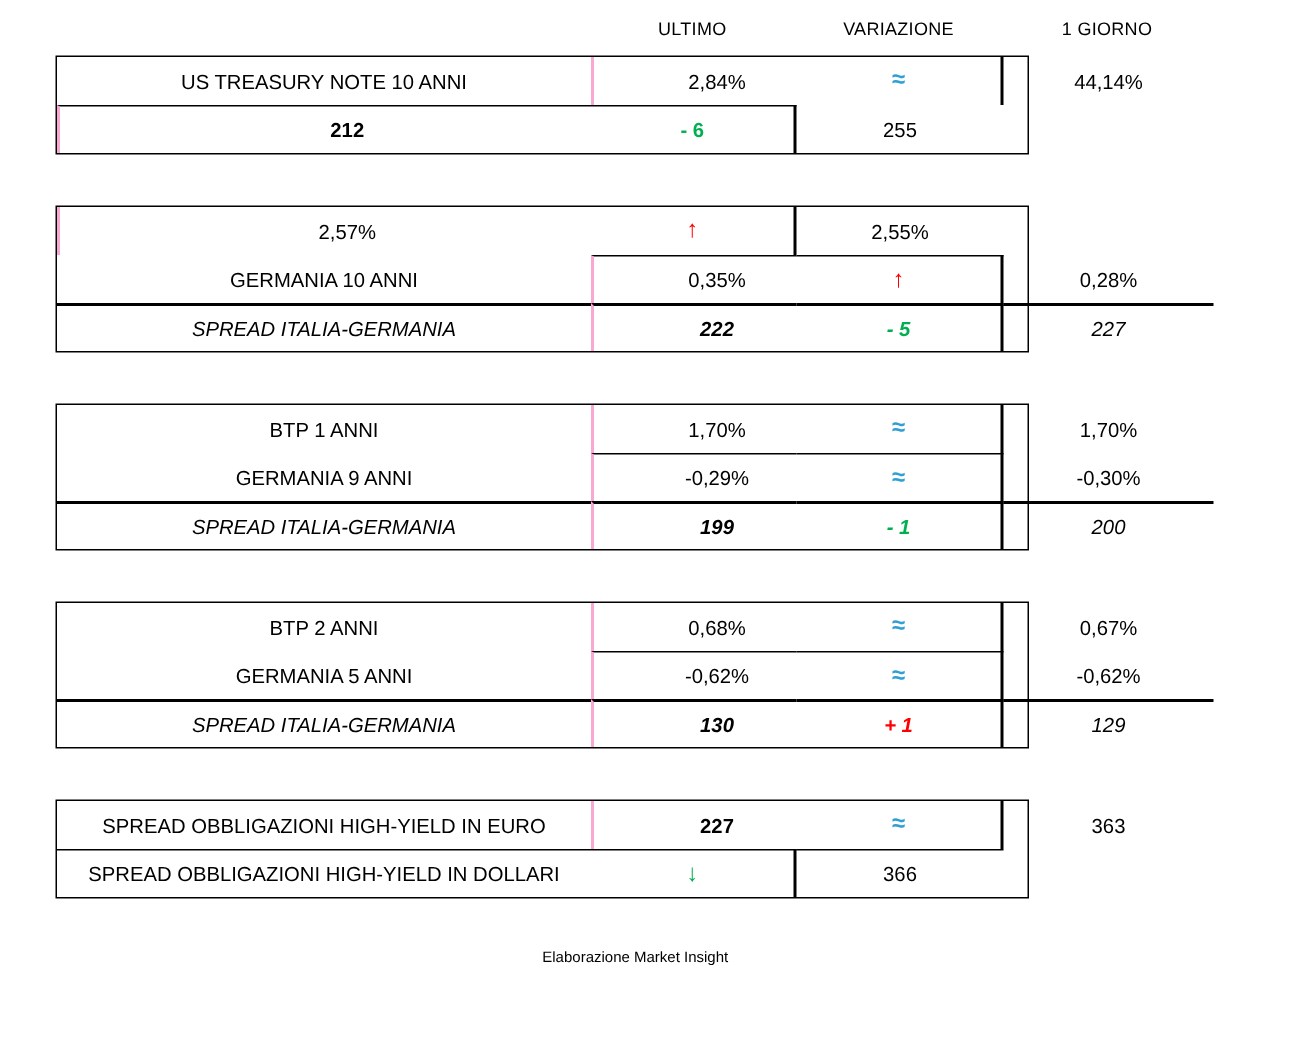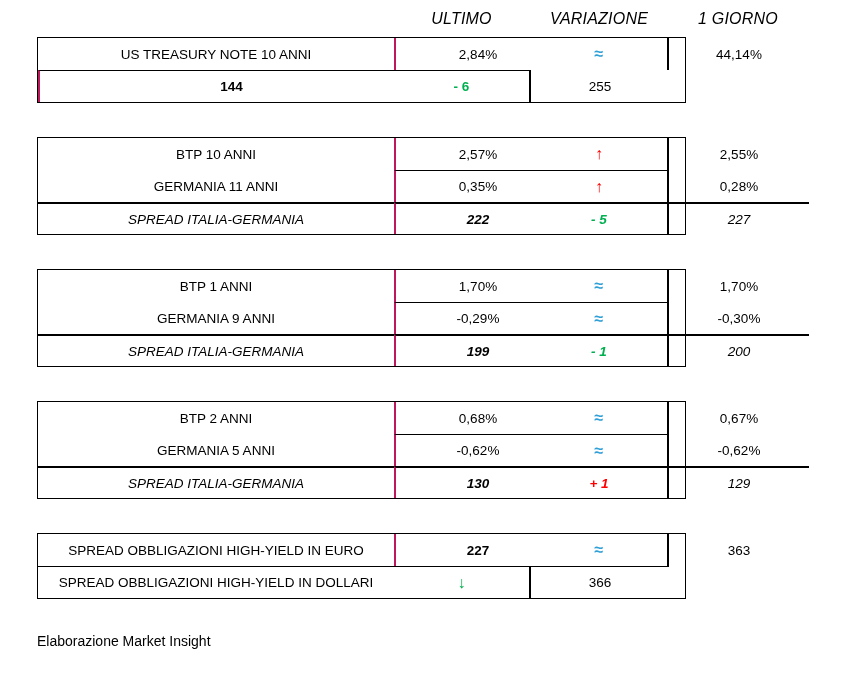--- a/index.html
+++ b/index.html
@@ -15,52 +15,51 @@
     left: 37px; top: 8px;
     width: 773px;
   }
   .grid {
     display: grid;
     grid-template-columns: 356px 137px 138px 140px;
   }
   .header-row { height. : 21px; height: 21px; margin-bottom: 8px; }
   .header-cell {
     display: flex; align-items: center; justify-content: center;
-    font-size: 16px;
+    font-size: 12px;
     letter-spacing: 0.2px;
-    font-style: italic;
   }
   .table {
     border: 1px solid #000;
     margin-bottom: 34px;
     width: 649px;
   }
   .row {
     display: grid;
     grid-template-columns: 356px 137px 138px 140px;
   }
   .cell {
     height: 32px;
     display: flex; align-items: center; justify-content: center;
     font-size: 13.5px;
     white-space: nowrap;
   }
-  .cell.ultimo { border-left: 2px solid #be185d; padding-left: 29px; }
+  .cell.ultimo { border-left: 2px solid #f9a8d4; padding-left: 29px; }
   .cell.variazione { border-right: 2px solid #000; }
   .row.sep-mid .cell.ultimo,
   .row.sep-mid .cell.variazione { border-top: 1px solid #000; }
   .row.sep-full .cell { border-top: 1px solid #000; }
   .row.sep-heavy .cell { border-top: 2px solid #000; font-style: italic; }
   .bold { font-weight: bold; }
   .var-symbol { font-weight: bold; font-size: 16px; line-height: 1; }
   .var-number { font-weight: bold; font-size: 13.5px; }
   .footer {
     margin-top: 4px;
-    text-align: left;
-    font-size: 14px;
+    text-align: center;
+    font-size: 10px;
     width: 773px;
   }
 </style>
 </head>
 <body>
 
 <div class="wrap">
   <div class="grid header-row">
     <div class="header-cell"></div>
     <div class="header-cell">ULTIMO</div>
@@ -72,38 +71,37 @@
       <div class="table">
         <div class="row sep-none">
           <div class="cell label">US TREASURY NOTE 10 ANNI</div>
           <div class="cell ultimo">2,84%</div>
           <div class="cell variazione">
             <span class="var-symbol" style="color: rgb(47, 159, 214);">≈</span>
           </div>
           <div class="cell giorno-value">44,14%</div>
         </div>
         <div class="row sep-mid">
-          <div class="cell ultimo bold">144</div>
+          <div class="cell ultimo bold">212</div>
           <div class="cell variazione">
             <span class="var-number" style="color: rgb(0, 176, 80);">- 6</span>
           </div>
           <div class="cell giorno-value">255</div>
         </div>
       </div>
       <div class="table">
         <div class="row sep-none">
-          <div class="cell label">BTP 10 ANNI</div>
           <div class="cell ultimo">2,57%</div>
           <div class="cell variazione">
             <span class="var-symbol" style="color: rgb(255, 0, 0);">↑</span>
           </div>
           <div class="cell giorno-value">2,55%</div>
         </div>
         <div class="row sep-mid">
-          <div class="cell label">GERMANIA 11 ANNI</div>
+          <div class="cell label">GERMANIA 10 ANNI</div>
           <div class="cell ultimo">0,35%</div>
           <div class="cell variazione">
             <span class="var-symbol" style="color: rgb(255, 0, 0);">↑</span>
           </div>
           <div class="cell giorno-value">0,28%</div>
         </div>
         <div class="row sep-heavy">
           <div class="cell label">SPREAD ITALIA-GERMANIA</div>
           <div class="cell ultimo bold">222</div>
           <div class="cell variazione">

